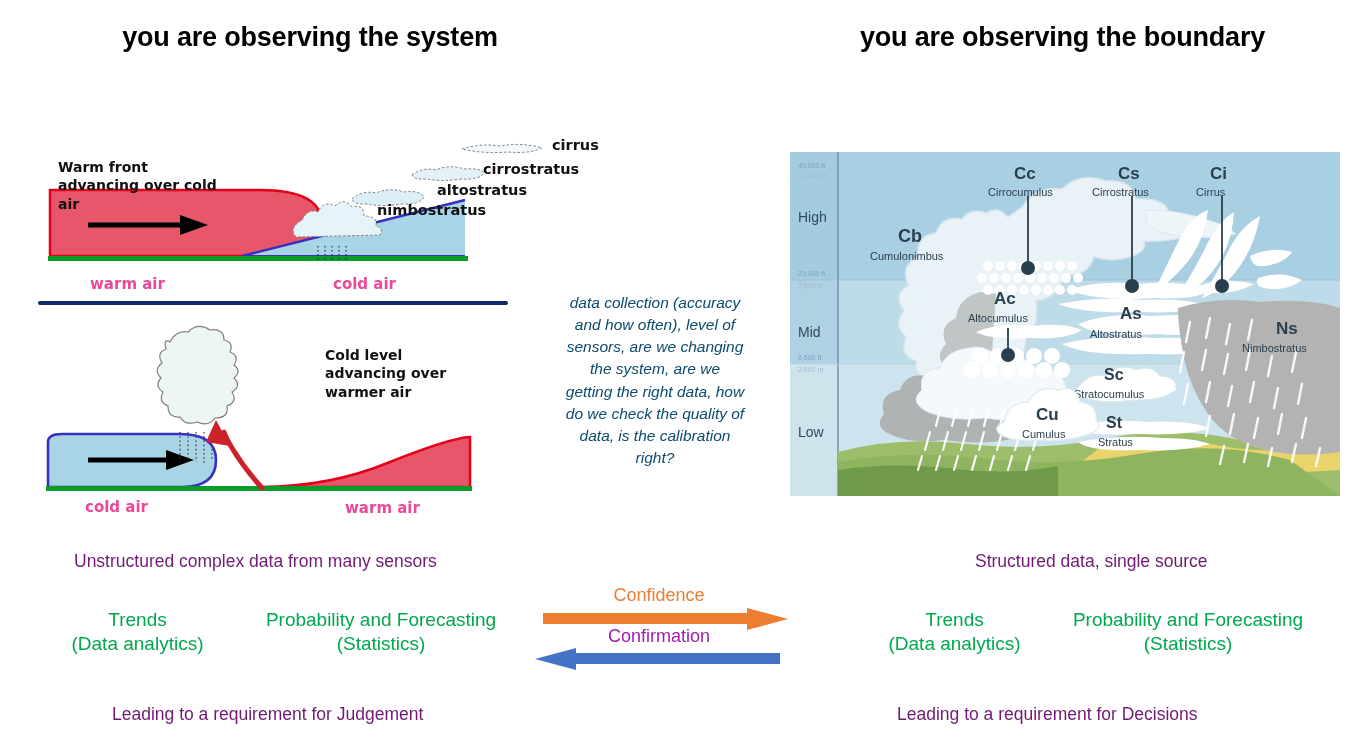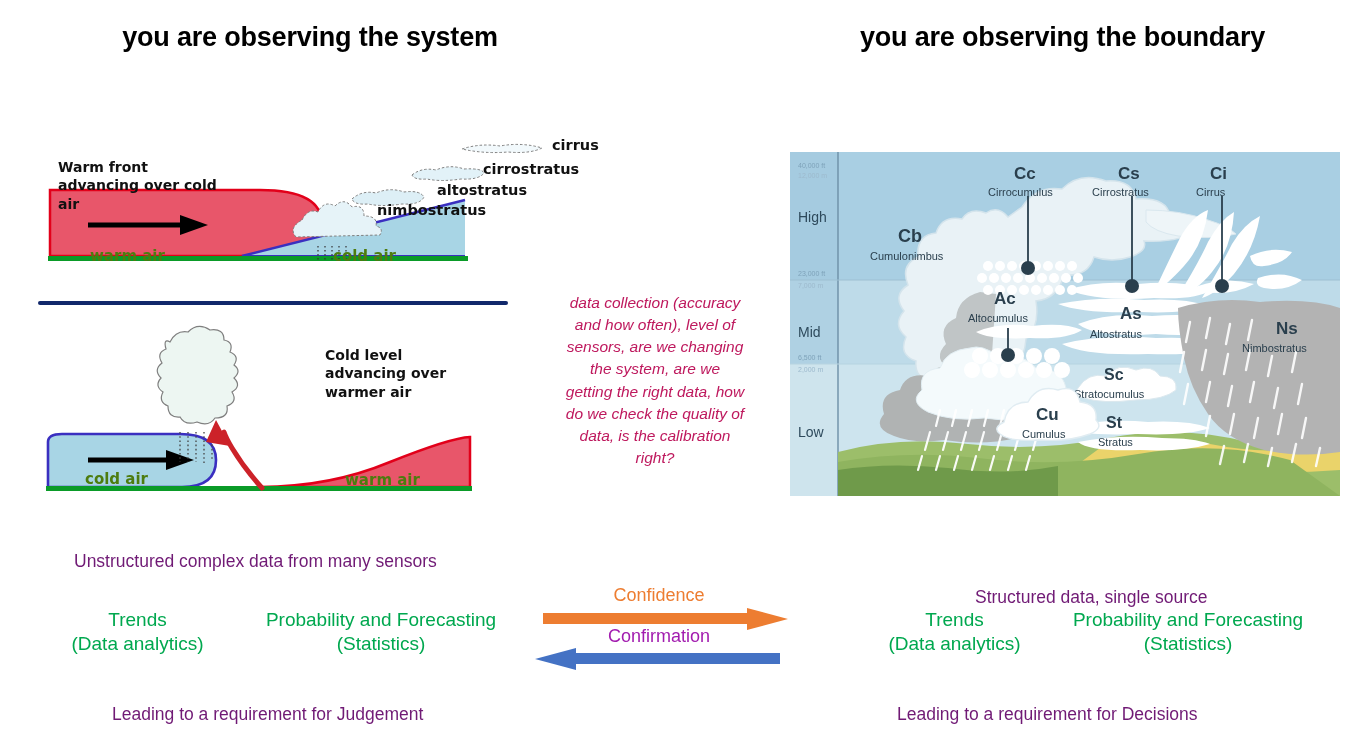--- a/index.html
+++ b/index.html
@@ -16,21 +16,21 @@
     text-align:center;letter-spacing:-0.2px;
   }
   #title-left{left:0px;top:20px;width:620px;}
   #title-right{left:770px;top:20px;width:585px;}
 
   
   #centre-note{
     left:565px;top:292px;width:180px;
     font-family:"Liberation Sans",sans-serif;
     font-style:italic;font-size:15.5px;line-height:1.43;
-    color:#be185d;text-align:center;
+    color:#0c4a6e;text-align:center;
   }
 
   
   .front-panel{left:30px;}
   #warm-front-panel{top:128px;width:620px;height:155px;}
   #cold-front-panel{top:312px;width:520px;height:185px;}
   #front-divider{
     left:38px;top:301px;width:470px;height:4px;background:#11286b;border-radius:2px;
   }
   .front-svg{display:block;}
@@ -46,39 +46,39 @@
     font-family:"DejaVu Sans",sans-serif;
     font-weight:bold;font-size:14.5px;color:#111;white-space:nowrap;
   }
   #lbl-cirrus{left:552px;top:137px;}
   #lbl-cirrostratus{left:483px;top:161px;}
   #lbl-altostratus{left:437px;top:182px;}
   #lbl-nimbostratus{left:377px;top:202px;}
 
   .airmass-text{
     font-family:"DejaVu Sans",sans-serif;
-    font-weight:bold;font-size:15px;color:#4d7c0f;
+    font-weight:bold;font-size:15px;color:#ec4899;margin-top:28px;
   }
   #warm-air-1{left:90px;top:247px;}
   #cold-air-1{left:333px;top:247px;}
   #cold-air-2{left:85px;top:470px;}
   #warm-air-2{left:345px;top:471px;}
 
   
   #cloud-figure{
     left:790px;top:152px;width:550px;height:344px;overflow:hidden;background:#aacfe4;
   }
   #cloud-figure svg{display:block;}
 
   
   .body-line{
     font-size:17.5px;color:#701a75;white-space:nowrap;
   }
   #data-desc-left{left:74px;top:551px;}
-  #data-desc-right{left:975px;top:551px;margin-top:36px;}
+  #data-desc-right{left:975px;top:551px;}
 
   .green-head{
     color:#00a84f;font-size:19px;text-align:center;line-height:1.25;
   }
   #trends-left{left:60px;top:608px;width:155px;}
   #prob-left{left:225px;top:608px;width:312px;}
   #trends-right{left:877px;top:608px;width:155px;}
   #prob-right{left:1032px;top:608px;width:312px;}
 
   

